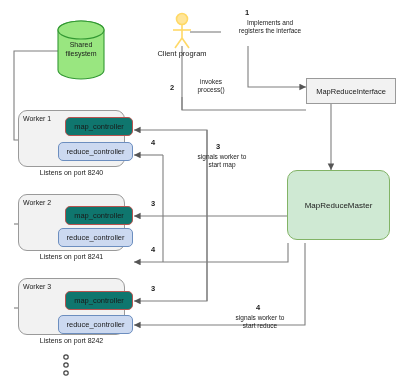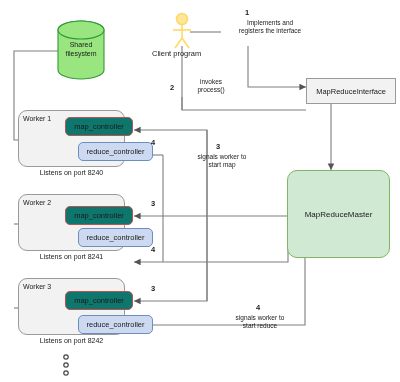--- a/index.html
+++ b/index.html
@@ -4,25 +4,25 @@
 <style>
   html,body{margin:0;padding:0;background:#ffffff;}
   body{width:400px;height:382px;font-family:"Liberation Sans",sans-serif;overflow:hidden;}
   #stage{position:relative;width:400px;height:382px;background:#fff;}
   svg.layer{position:absolute;left:0;top:0;width:400px;height:382px;}
   .node{position:absolute;box-sizing:border-box;display:flex;align-items:center;justify-content:center;text-align:left;}
   .worker-box{background:#f2f2f2;border:1px solid #9a9a9a;border-radius:9px;}
   .worker-label{position:absolute;font-size:7px;color:#1a1a1a;}
   .ctrl{position:absolute;box-sizing:border-box;border-radius:5px;display:flex;align-items:center;justify-content:center;font-size:7.5px;color:#1a1a1a;}
   .map-ctrl{background:#0f766e;border:1px solid #b85450;}
-  .red-ctrl{background:#ccd9f0;border:1px solid #6c8ebf;margin-left:20px;}
+  .red-ctrl{background:#ccd9f0;border:1px solid #6c8ebf;}
   .port-label{position:absolute;font-size:7px;color:#1a1a1a;text-align:center;}
   .gray-box{background:#f2f2f2;border:1px solid #9a9a9a;font-size:7.5px;color:#1a1a1a;}
   .green-box{background:#cfe9d3;border:1px solid #82b366;border-radius:10px;font-size:8px;color:#1a1a1a;}
-  .actor-label{position:absolute;font-size:7.5px;color:#1a1a1a;}
+  .actor-label{position:absolute;font-size:7.5px;color:#1a1a1a;text-align:center;}
   .fs-label{position:absolute;font-size:7px;color:#1a1a1a;text-align:center;line-height:1.25;width:70px;}
   .edge-num{position:absolute;font-size:7.5px;font-weight:bold;color:#1a1a1a;}
   .edge-txt{position:absolute;font-size:6.5px;color:#1a1a1a;text-align:center;line-height:1.3;}
 </style>
 </head>
 <body>
 
 <div id="stage">
 
   <svg class="layer" viewBox="0 0 400 382">
@@ -86,21 +86,21 @@
     <span>Shared</span><br>
     <span>filesystem</span>
   </div>
 
   <div class="actor-label" style="left:152px;top:49px;width:60px;">Client program</div>
 
   <div class="node gray-box" style="left:306px;top:78px;width:90px;height:26px;">
     <span>MapReduceInterface</span>
   </div>
 
-  <div class="node green-box" style="left:287px;top:170px;width:103px;height:88px;">
+  <div class="node green-box" style="left:287px;top:170px;width:103px;height:70px;">
     <span>MapReduceMaster</span>
   </div>
 
   <div class="node worker-box" style="left:18px;top:110px;width:107px;height:57px;"></div>
   <div class="worker-label" style="left:23px;top:115px;">Worker 1</div>
   <div class="ctrl map-ctrl" style="left:65px;top:117px;width:68px;height:19px;">map_controller</div>
   <div class="ctrl red-ctrl" style="left:58px;top:142px;width:75px;height:19px;">reduce_controller</div>
   <div class="port-label" style="left:18px;top:169px;width:107px;">Listens on port 8240</div>
 
   <div class="node worker-box" style="left:18px;top:194px;width:107px;height:57px;"></div>

